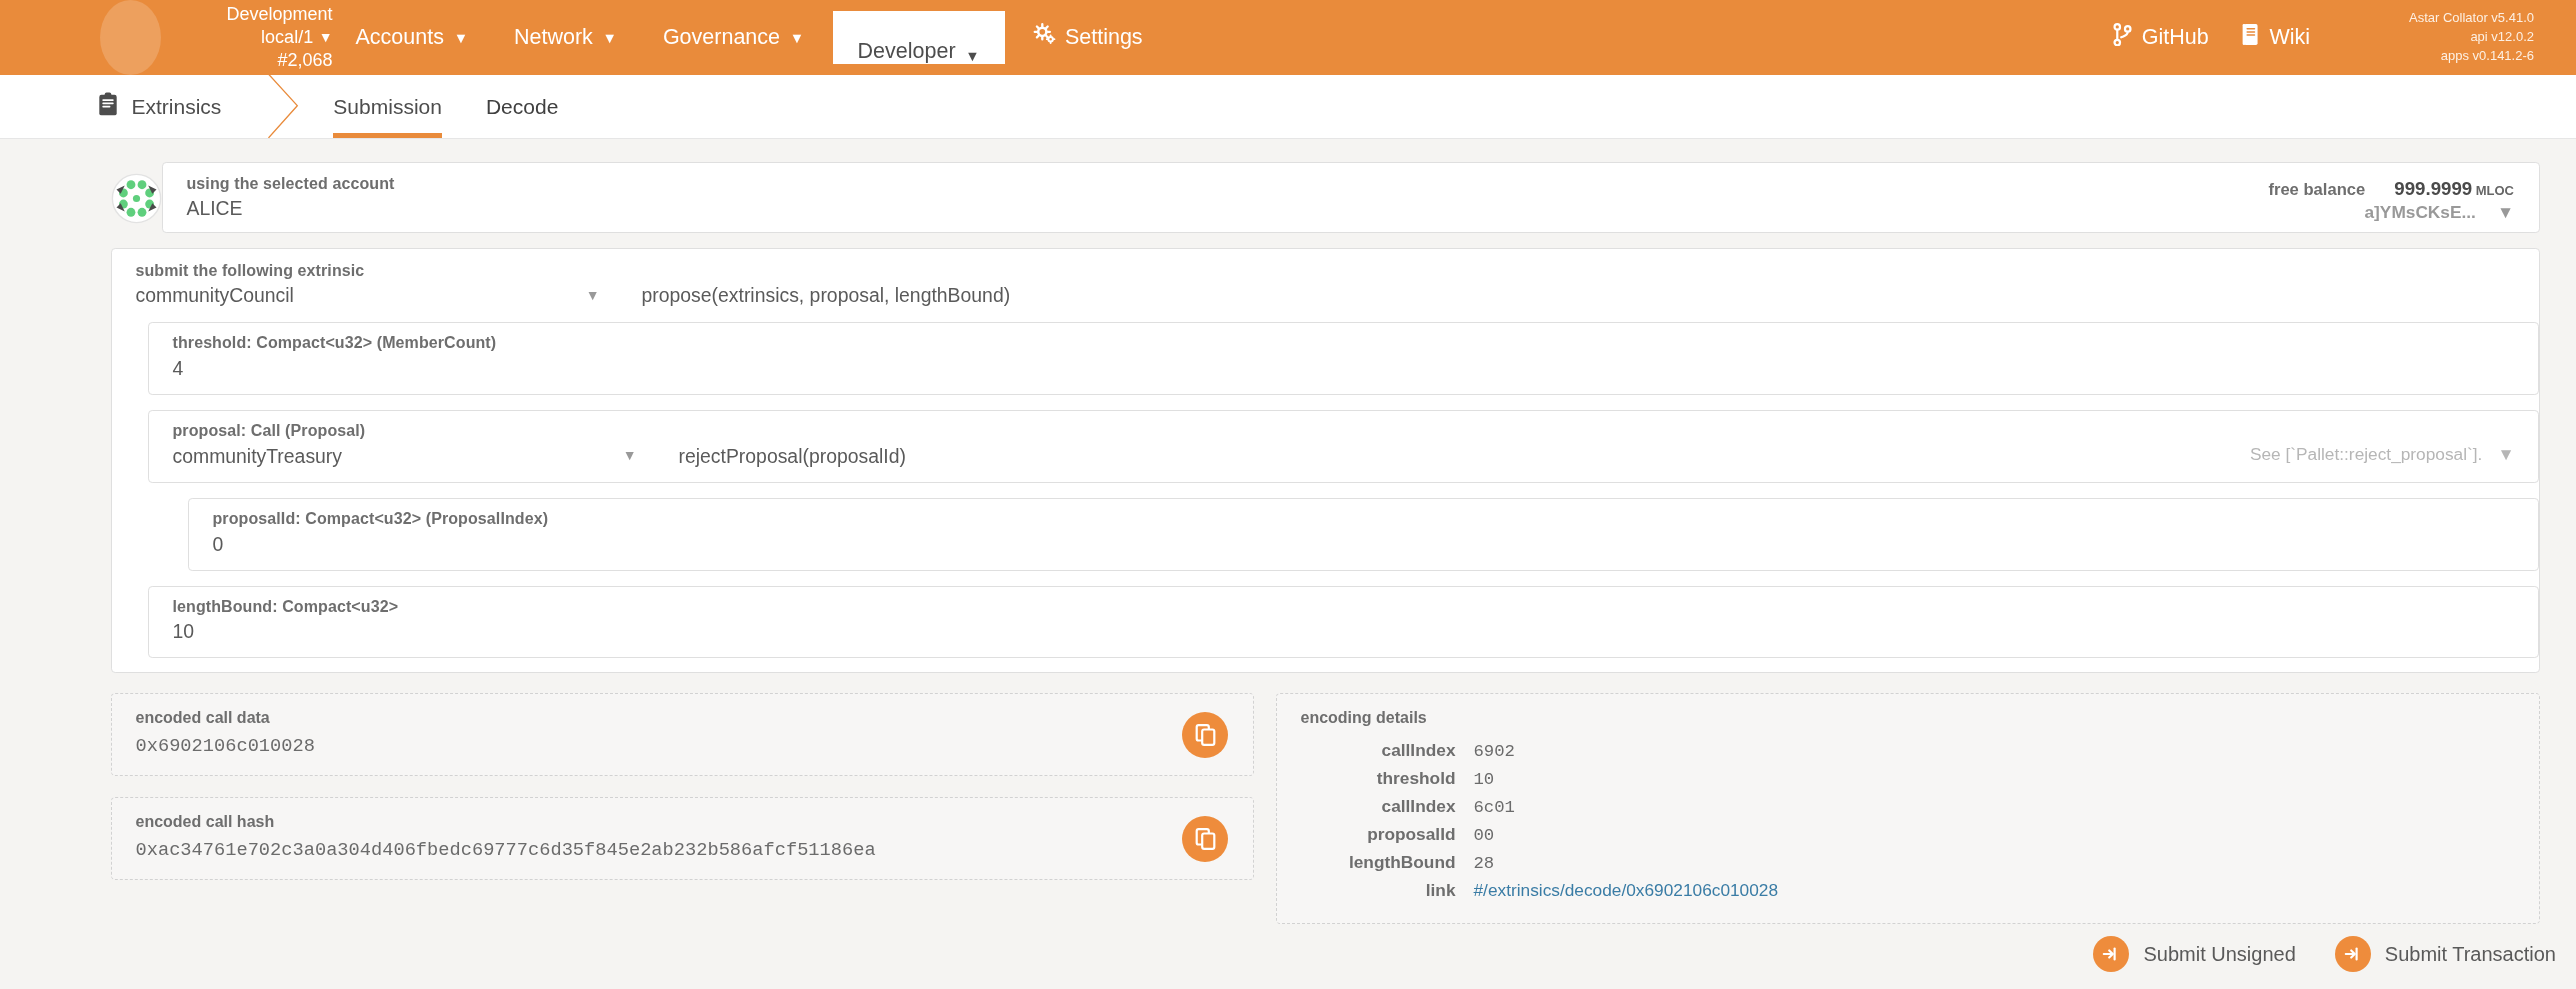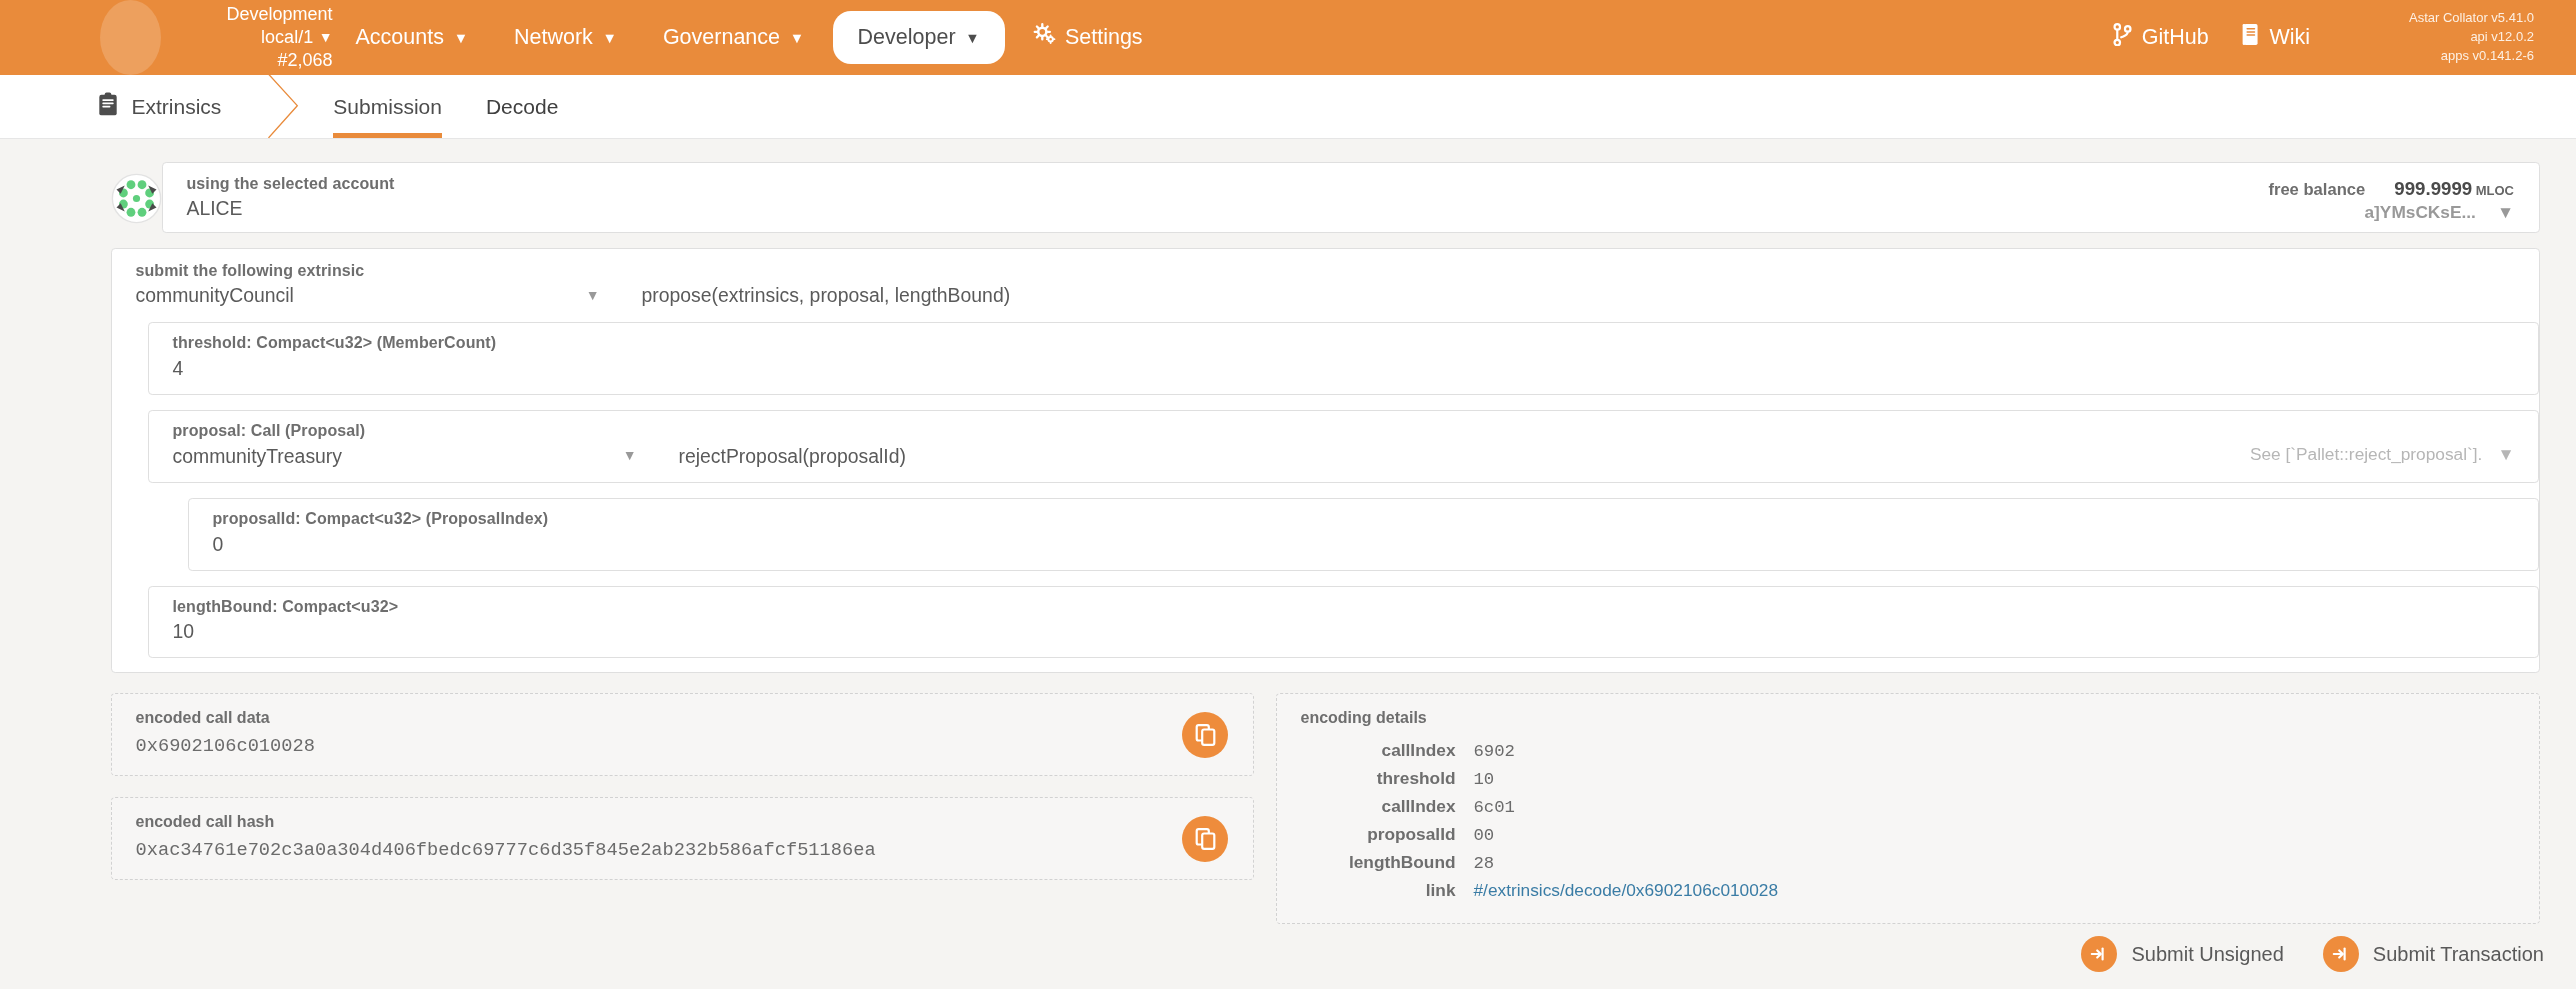--- a/index.html
+++ b/index.html
@@ -48,24 +48,25 @@
   .nav { display: flex; align-items: center; height: 57px; gap: 0; }
   .navitem {
     color: #fff; font-size: 21.5px;
     padding: 0 23px;
     height: 75px; display: flex; align-items: center;
     white-space: nowrap;
     cursor: pointer;
   }
   .navitem.active {
     background: #fff; color: #4d4d4d;
-    border-radius: 18px;
+    border-radius: 0;
     height: 53px;
     margin: 0 5.5px;
     padding: 0 25px;
+    align-items: flex-end;
   }
   .navitem .nc { margin-left: 9.7px; font-size: 14.5px; }
   .gear { margin-right: 8.3px; display:inline-block; }
 
   .rightnav {
     margin-left: auto;
     display: flex; align-items: center; gap: 33px;
     color: #fff; font-size: 21.5px;
   }
   .rightnav .ritem { display: flex; align-items: center; gap: 9px; cursor: pointer; white-space: nowrap;}
@@ -188,21 +189,21 @@
   }
 
   .enc-right { flex: 1; }
   .detail-table { width: 100%; border-collapse: collapse; margin-top: 9.7px;}
   .detail-table td { padding: 3.5px 0; font-size: 17.3px; vertical-align: baseline;}
   .detail-table td.k { text-align: right; color: #6e6e6e; font-weight: bold; width: 173px; padding-right: 18px; white-space: nowrap;}
   .detail-table td.v { color: #6b6b6b; font-family: "Liberation Mono", monospace; font-size: 17.3px;}
   .detail-table td.v.link { color: #3a7ca5; font-family: "Liberation Sans", sans-serif; cursor: pointer;}
 
   .footer {
-    position: absolute; right: 32px; bottom: 16.6px;
+    position: absolute; right: 20px; bottom: 16.6px;
     display: flex; align-items: flex-end; gap: 39px;
   }
   .subbtn { display: flex; align-items: center; gap: 14px; cursor: pointer; }
   .subbtn .circ {
     width: 36px; height: 36px; border-radius: 50%; background: #ee8c3c;
     display:flex;align-items:center;justify-content:center;
   }
   .subbtn .txt { font-size: 20px; color: #595959; white-space: nowrap;}
 </style>
 </head>

